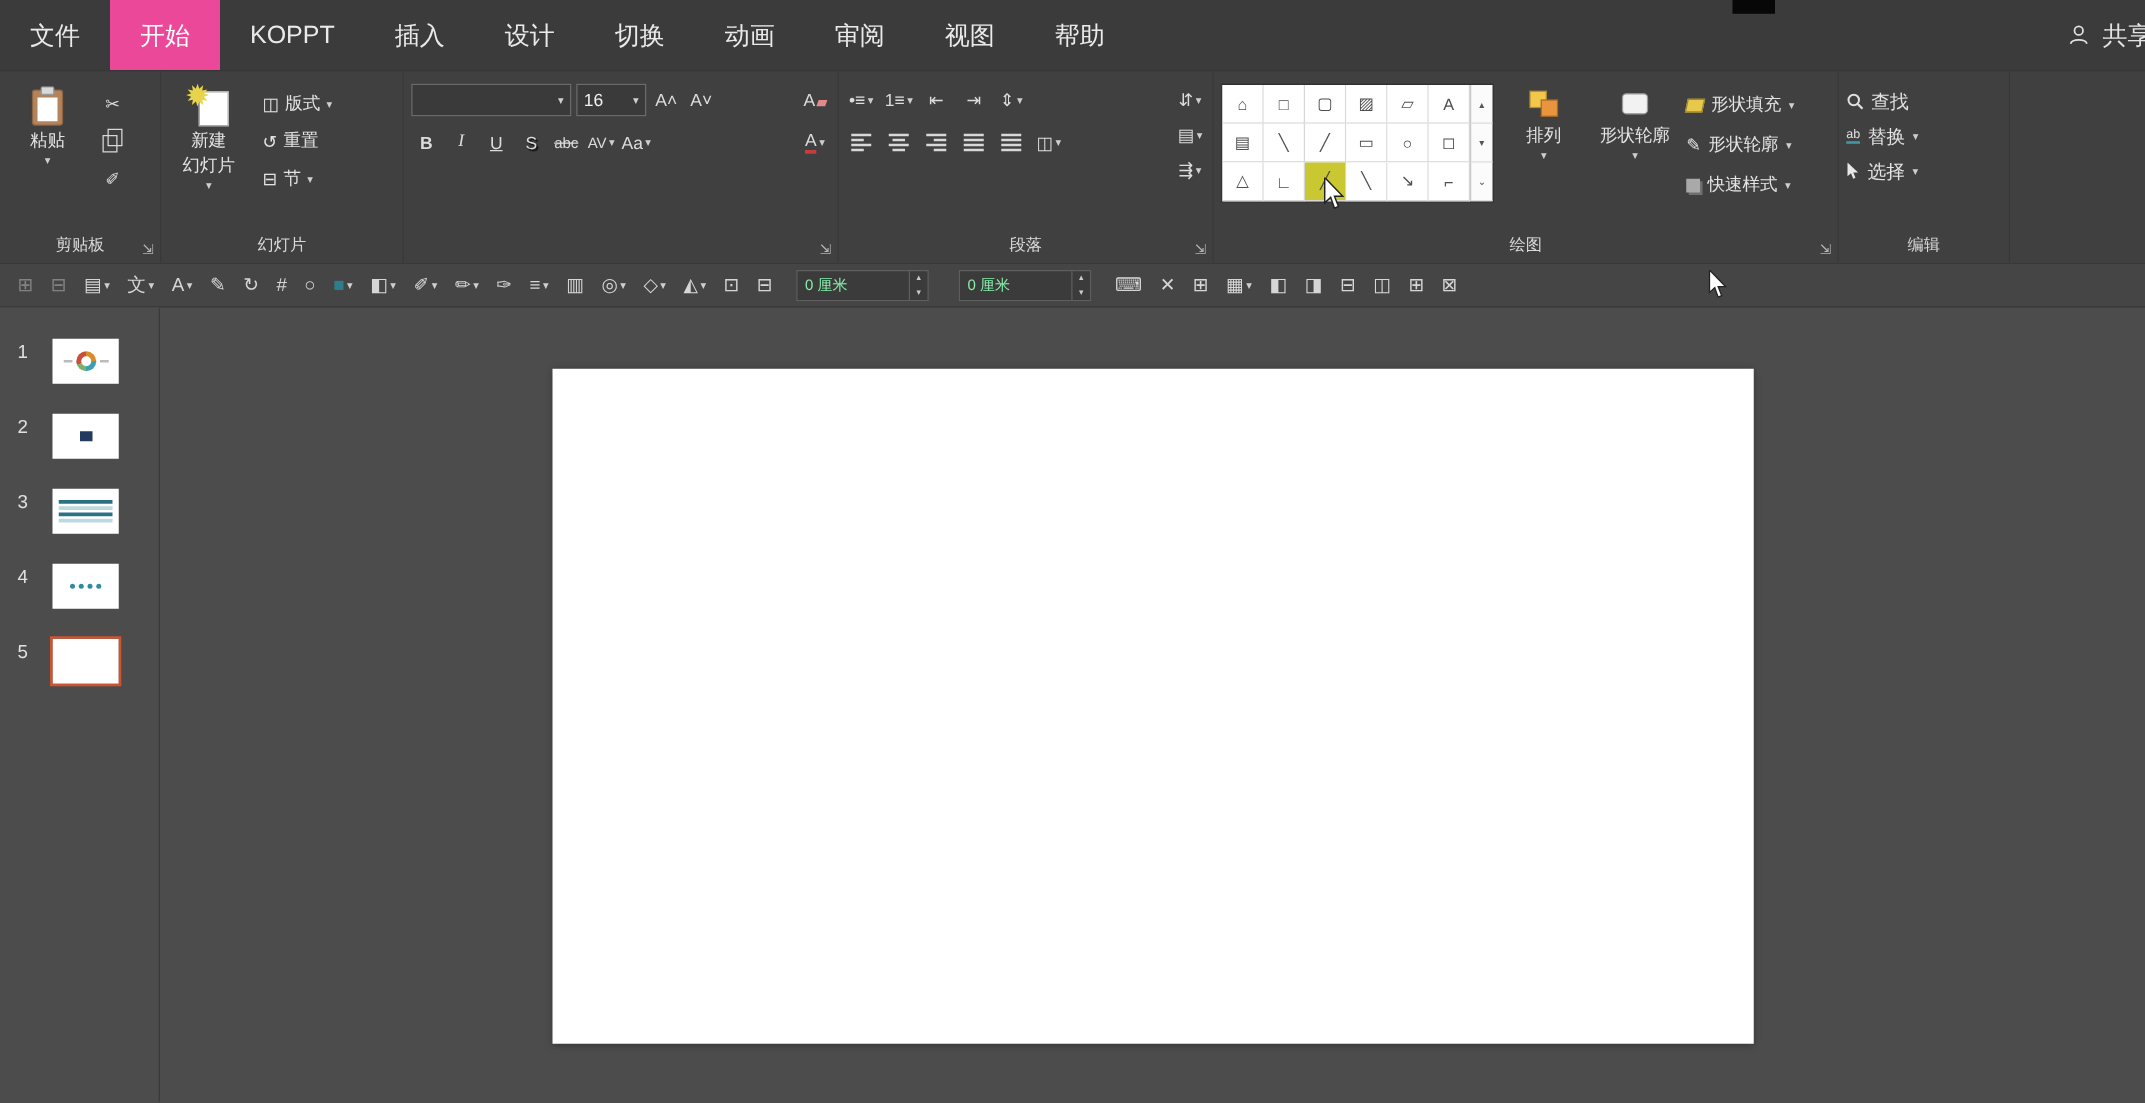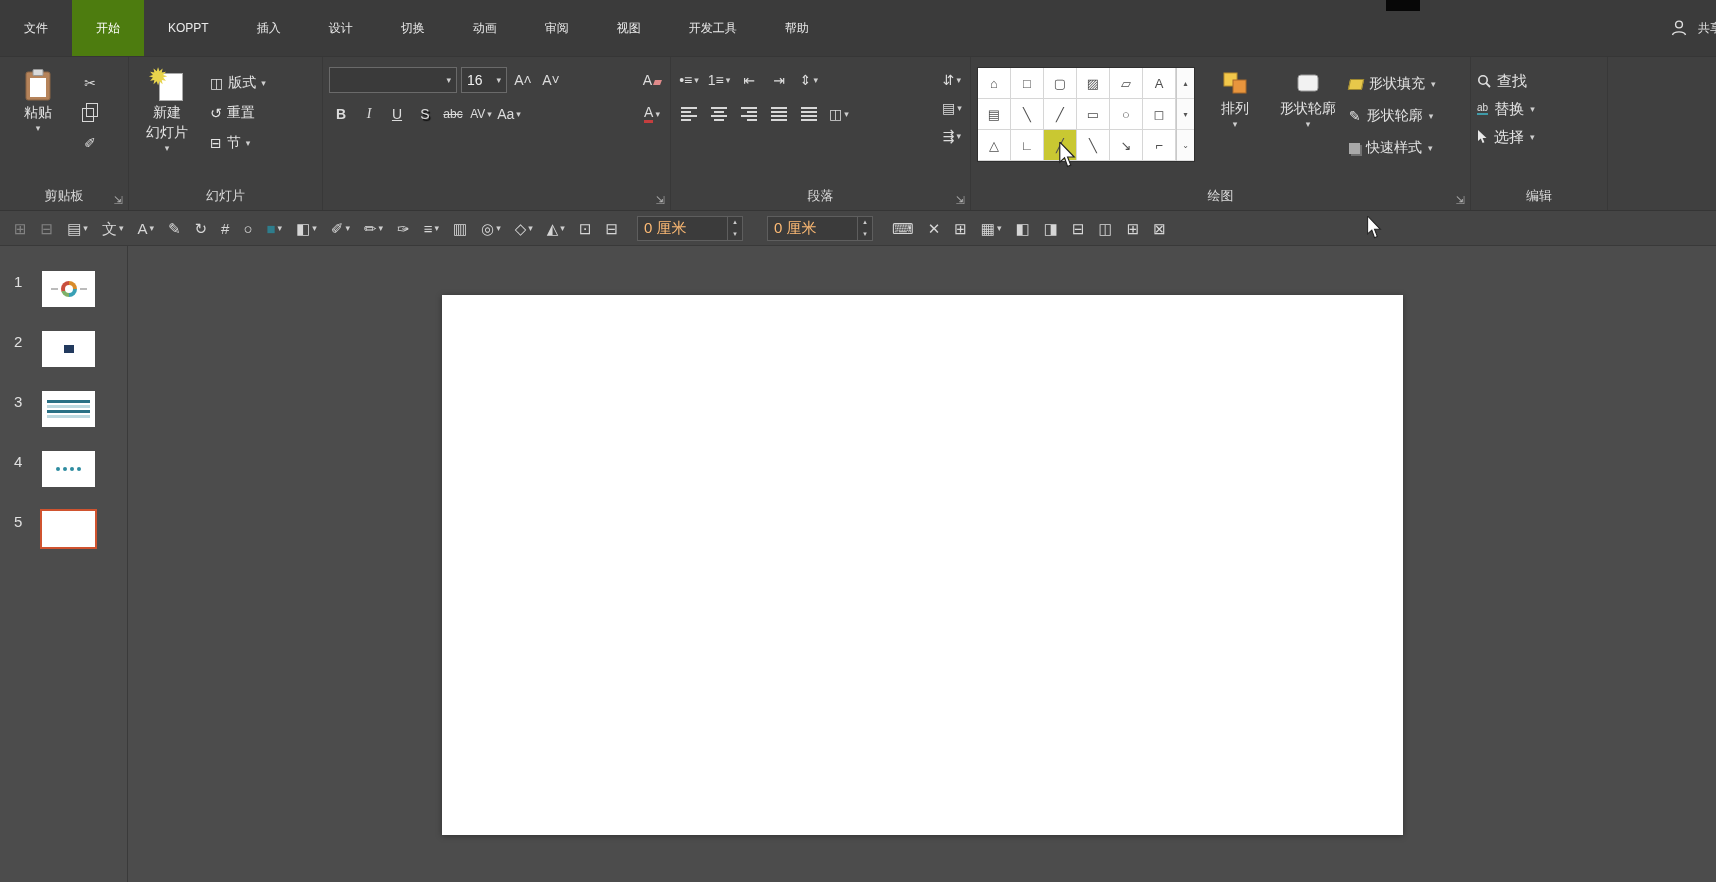--- a/index.html
+++ b/index.html
@@ -1,24 +1,24 @@
 <!DOCTYPE html>
 <html><head>
 <meta charset="utf-8">
 <style>
   html,body{margin:0;padding:0;overflow:hidden}
   body{width:1716px;height:882px;background:#4c4c4c;position:relative;
        font-family:"Liberation Sans","DejaVu Sans",sans-serif;color:#e3e3e3;-webkit-font-smoothing:antialiased}
   .app{width:1716px;height:882px;position:relative}
 
   
-  .menubar{height:56px;background:#3b3b3b;display:flex;align-items:stretch;position:relative;font-size:12px}
+  .menubar{height:56px;background:#3b3b3b;display:flex;align-items:stretch;position:relative;font-size:20px}
   .tabs{display:flex;align-items:stretch}
   .tab{display:flex;align-items:center;padding:0 24px;color:#eaeaea;white-space:nowrap;cursor:default}
-  .tab.active{background:#4d7c0f;color:#ffffff}
+  .tab.active{background:#ec4899;color:#ffffff}
   .menu-search{display:flex;align-items:center;gap:9px;margin-left:38px;color:#eaeaea;white-space:nowrap}
   .menu-right{position:absolute;right:-6px;top:0;height:100%;display:flex;align-items:center;gap:9px;white-space:nowrap}
   .artifact{position:absolute;left:1386px;top:0;width:34px;height:11px;background:#070707}
 
   
   .ribbon{height:154px;background:#404040;display:flex;position:relative;border-top:1px solid #363636;box-sizing:border-box}
   .rgroup{position:relative;flex:0 0 auto;border-right:1px solid #383838;box-sizing:border-box;padding:10px 6px 24px}
   .g-clipboard{width:129px}.g-slides{width:194px}.g-font{width:348px}
   .g-paragraph{width:300px}.g-drawing{width:500px}.g-editing{width:137px}
   .g-filler{flex:1;border-right:none}
@@ -30,21 +30,21 @@
   .dd{font-size:9px;color:#cfcfcf;line-height:9px}
   .vstack{display:flex;flex-direction:column;gap:4px;padding-top:3px}
   .smallbtn{display:flex;align-items:center;gap:5px;height:26px;font-size:14px;padding:0 3px;white-space:nowrap}
   .ibtn{display:inline-flex;align-items:center;justify-content:center;gap:2px;min-width:24px;height:26px;font-size:14px;color:#dcdcdc}
   .gapl{margin-left:auto}
   .glyph{display:inline-block;line-height:1}
   .copy-ic{position:relative;width:10px;height:12px;border:1.5px solid #d8d8d8;display:inline-block;margin:3px 4px 0 0}
   .copy-ic::after{content:"";position:absolute;left:3px;top:-6px;width:10px;height:12px;border:1.5px solid #d8d8d8}
   .frow{display:flex;align-items:center;gap:4px;margin-bottom:8px}
   .combo{background:#3a3a3a;border:1px solid #6a6a6a;height:26px;box-sizing:border-box;display:flex;align-items:center;justify-content:space-between;padding:0 5px;font-size:14px;color:#f0f0f0}
-  .font-combo{width:128px}.size-combo{width:46px}
+  .font-combo{width:128px}.size-combo{width:56px}
   .fw{font-weight:700}.it{font-style:italic;font-family:"Liberation Serif","DejaVu Serif",serif}
   .un{text-decoration:underline}.sh{text-shadow:1.5px 1.5px 1px rgba(0,0,0,.85)}
   .st{text-decoration:line-through;font-size:12px}.avsp{font-size:12px}
   .fcolor{border-bottom:3px solid #c43e3e;line-height:15px}
   .eraser::after{content:"";display:inline-block;width:7px;height:5px;background:#e08a8a;margin-left:2px;transform:skewX(-20deg)}
   .bars{display:flex;flex-direction:column;gap:2px;width:16px}
   .bars i{display:block;height:2px;background:#d8d8d8;width:100%}
   .b-left{align-items:flex-start}.b-center{align-items:center}.b-right{align-items:flex-end}
   .b-left i:nth-child(even),.b-center i:nth-child(even),.b-right i:nth-child(even){width:62%}
   .g-paragraph .p-wrap{position:relative;height:100%}
@@ -63,21 +63,21 @@
   .drow{display:flex;align-items:center;gap:6px;height:28px;font-size:14px;white-space:nowrap}
   .newslide-ic{position:relative;width:32px;height:32px}
   .newslide-ic .pg{position:absolute;right:0;bottom:0;width:22px;height:26px;background:#fff;border:1px solid #aaa}
   .newslide-ic .star{position:absolute;left:-3px;top:-6px;color:#e8d44c;font-size:24px}
 
   
   .toolbar2{height:36px;background:#454545;border-top:1px solid #353535;border-bottom:1px solid #393939;display:flex;align-items:center;padding:0 10px;gap:6px;box-sizing:border-box}
   .t2btn{display:inline-flex;align-items:center;gap:2px;height:28px;padding:0 4px;font-size:15px;color:#d6d6d6}
   .t2btn.disabled{opacity:.42}
   .spin{display:flex;align-items:stretch;width:106px;height:25px;background:#3b3b3b;border:1px solid #5e5e5e;box-sizing:border-box;margin:0 9px;flex:none}
-  .spin .val{flex:1;display:flex;align-items:center;padding-left:6px;font-size:15px;color:#fdba74;white-space:nowrap}
+  .spin .val{flex:1;display:flex;align-items:center;padding-left:6px;font-size:12px;color:#86efac;white-space:nowrap}
   .spin .arrows{width:14px;display:flex;flex-direction:column;border-left:1px solid #5e5e5e}
   .spin .arrows span{flex:1;display:flex;align-items:center;justify-content:center;font-size:7px;color:#ccc}
 
   
   .main{display:flex;height:636px}
   .slidepanel{width:128px;border-right:1px solid #3a3a3a;box-sizing:border-box;padding-top:25px;display:flex;flex-direction:column;gap:24px;background:#4c4c4c}
   .slide-item{display:flex;align-items:flex-start;gap:14px;padding-left:14px}
   .slide-num{font-size:15px;color:#e0e0e0;width:14px;margin-top:2px}
   .thumb{width:53px;height:36px;background:#fff;position:relative;box-sizing:border-box;display:flex;align-items:center;justify-content:center;gap:3px;flex:none}
   .thumb.sel{outline:2px solid #d0532f}
@@ -103,21 +103,20 @@
     <div class="tabs">
         <div class="tab">文件</div>
         <div class="tab active">开始</div>
         <div class="tab">KOPPT</div>
         <div class="tab">插入</div>
         <div class="tab">设计</div>
         <div class="tab">切换</div>
         <div class="tab">动画</div>
         <div class="tab">审阅</div>
         <div class="tab">视图</div>
-        <div class="tab">开发工具</div>
         <div class="tab">帮助</div>
       </div>
     <div class="menu-right">
       <svg width="20" height="20" viewBox="0 0 20 20">
           <circle cx="10" cy="6.5" r="3.4" fill="none" stroke="#e0e0e0" stroke-width="1.4"></circle>
           <path d="M3.5 17 C4.5 12.8 15.5 12.8 16.5 17" fill="none" stroke="#e0e0e0" stroke-width="1.4"></path>
         </svg>
       <span>共享</span>
     </div>
     <div class="artifact"></div>

